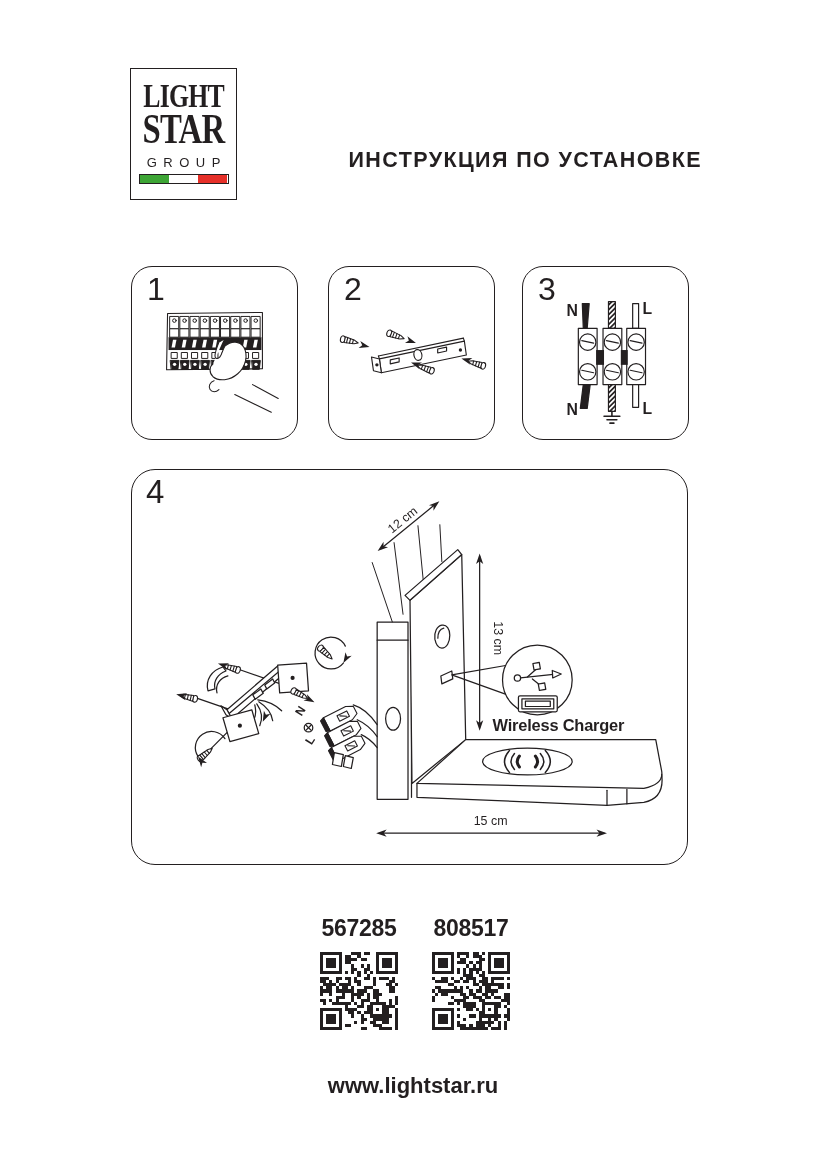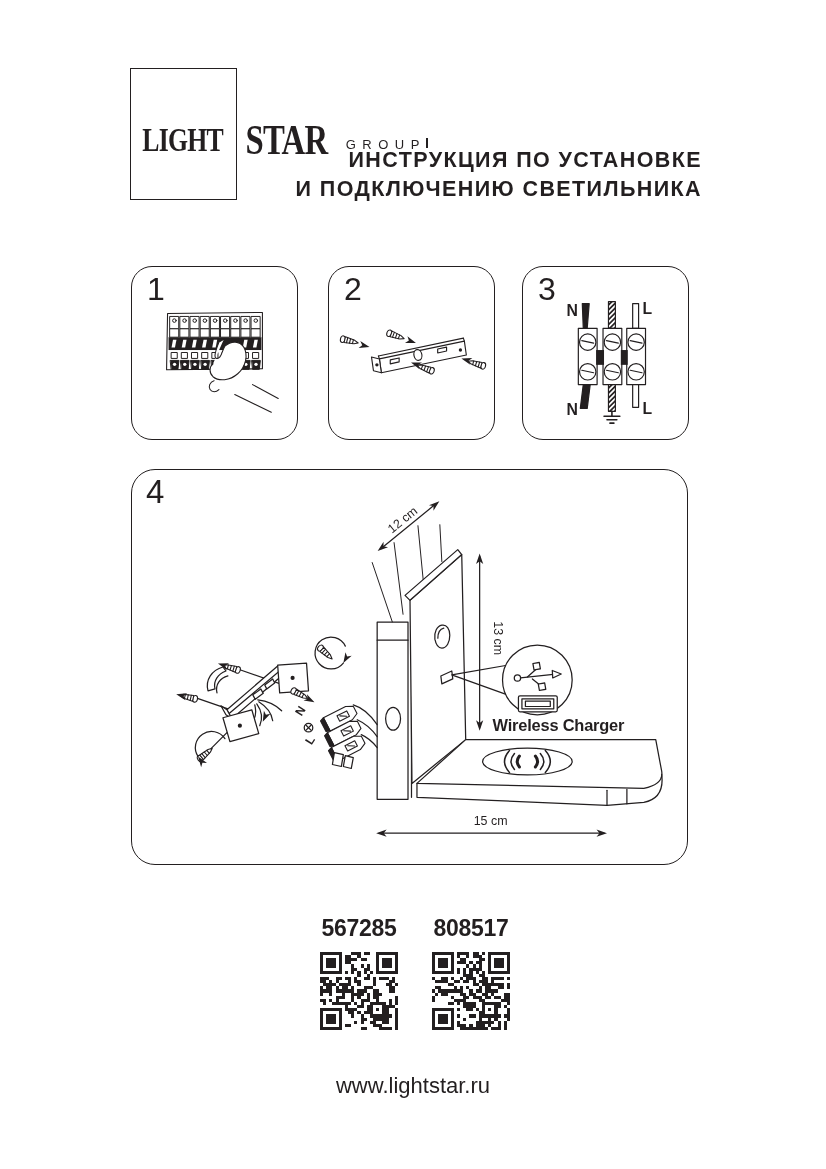--- a/index.html
+++ b/index.html
@@ -6,21 +6,21 @@
     --ink:#231f20; --flag-green:#3da535; --flag-red:#e63029;
   }
   html,body{margin:0;padding:0;background:#888;}
   .page{
     position:relative;width:826px;height:1169px;margin:0 auto;background:#fff;
     font-family:"Liberation Sans",sans-serif;color:var(--ink);overflow:hidden;
   }
   .abs{position:absolute;}
   
   .logo-box{left:130px;top:68px;width:107px;height:132px;border:1.5px solid var(--ink);
-    box-sizing:border-box;display:flex;flex-direction:row;align-items:center;padding-top:13px;}
+    box-sizing:border-box;display:flex;flex-direction:column;align-items:center;padding-top:13px;}
   .logo-word{font-family:"Liberation Serif",serif;font-weight:700;line-height:.88;
     transform:scaleX(.78);transform-origin:center;letter-spacing:-1px;white-space:nowrap;}
   .logo-word.l1{font-size:33px;}
   .logo-word.l2{font-size:42px;}
   .logo-group{font-size:13px;letter-spacing:6.5px;text-indent:6.5px;margin-top:7px;font-weight:400;}
   .flag{width:88px;height:8px;border:1px solid var(--ink);margin-top:4px;display:flex;box-sizing:content-box;}
   .flag i{flex:1;display:block;}
   .flag .fg{background:var(--flag-green);} .flag .fw{background:#fff;} .flag .fr{background:var(--flag-red);}
   
   .hdr{left:0;right:126px;top:62px;text-align:right;font-weight:700;font-size:21px;
@@ -31,21 +31,21 @@
   .stepbox{border:1.6px solid var(--ink);border-radius:21px;box-sizing:border-box;background:#fff;}
   .stepnum{position:absolute;left:15px;top:5px;font-size:32px;font-weight:400;line-height:1.1;}
   svg.draw{position:absolute;left:0;top:0;width:100%;height:100%;color:var(--ink);}
   svg text{fill:var(--ink);stroke:none;font-family:"Liberation Sans",sans-serif;}
   .dimtxt{font-size:12.5px;}
   .wlabel{font-size:12px;font-weight:700;}
   .wcharge{font-size:16.5px;font-weight:700;letter-spacing:-.2px;}
   
   .prod-label{width:80px;text-align:center;font-weight:700;font-size:23px;letter-spacing:-.3px;}
   .qr{width:78px;height:78px;}
-  .footer{left:0;right:0;top:1073px;text-align:center;font-weight:400;font-size:22px;}
+  .footer{left:0;right:0;top:1073px;text-align:center;font-weight:700;font-size:22px;}
 </style>
 </head>
 <body>
 
 <div class="page">
 
   <svg width="0" height="0" style="position:absolute" aria-hidden="true">
     <defs>
       <pattern id="hatch" width="3.5" height="3.5" patternUnits="userSpaceOnUse" patternTransform="rotate(45)">
         <rect width="3.5" height="3.5" fill="#fff"></rect>
@@ -82,21 +82,20 @@
     <div class="logo-group">GROUP</div>
     <div class="flag">
         <i class="fg"></i>
         <i class="fw"></i>
         <i class="fr"></i>
       </div>
   </div>
 
   <div class="abs instr">
     <div>ИНСТРУКЦИЯ ПО УСТАНОВКЕ</div>
-    <div>И ПОДКЛЮЧЕНИЮ СВЕТИЛЬНИКА</div>
   </div>
 
   <div class="abs stepbox" style="left:131px;top:266px;width:167px;height:174px">
     <svg class="draw" viewBox="0 0 167 174">
       <g stroke="currentColor" fill="none" stroke-width="1.1" stroke-linejoin="round" stroke-linecap="round">
         <polygon points="36,47 132,46 132,103 35,104" fill="#fff"></polygon>
         <rect x="37" y="71" width="94" height="13" fill="#231f20" stroke="none"></rect>
         <use href="#brk" transform="translate(38.5,50)"></use>
           <use href="#brk" transform="translate(48.8,50)"></use>
         <use href="#brk" transform="translate(59.1,50)"></use>

